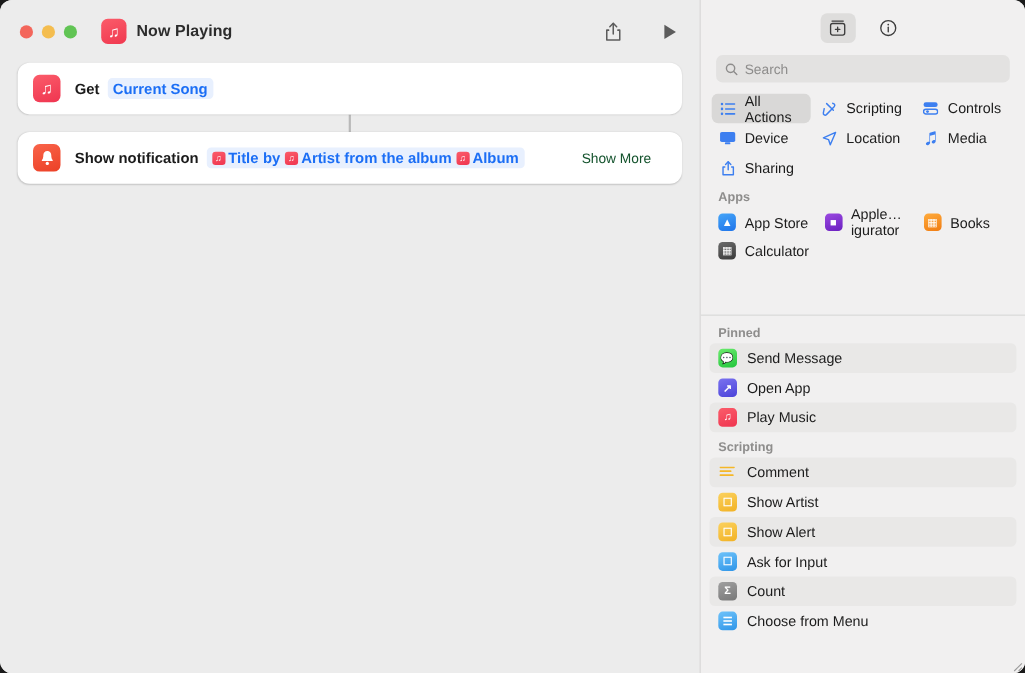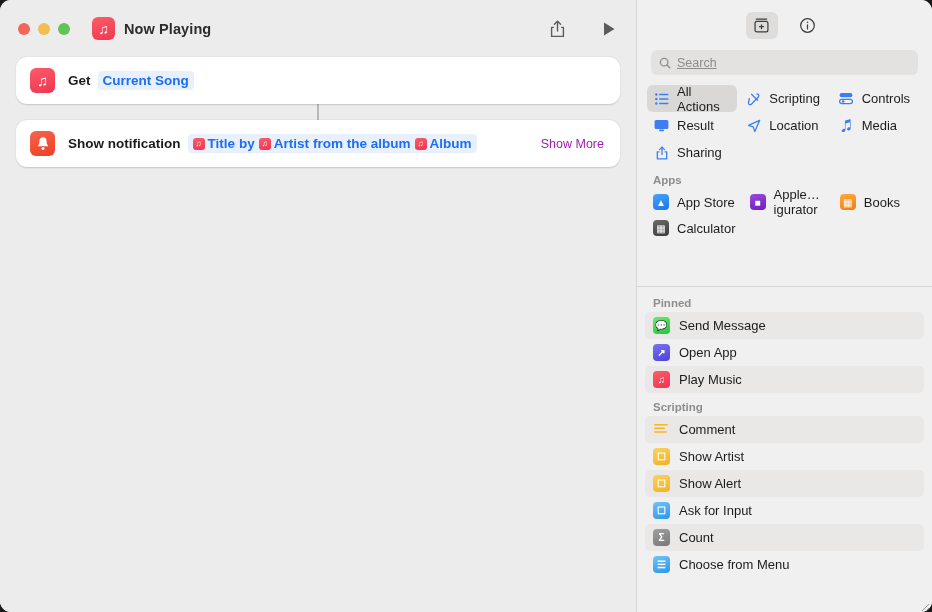--- a/index.html
+++ b/index.html
@@ -95,22 +95,22 @@
   }
   .var-chip { display: inline-flex; align-items: center; gap: 3px; }
   .var-badge {
     width: 12px; height: 12px; border-radius: 3px;
     background: linear-gradient(160deg,#fb5c6a,#ef3550);
     color: #fff; font-size: 8px; line-height: 12px;
     text-align: center; flex: none;
   }
   .plain-blue { color: #1b6ef5; font-size: 13.5px; font-weight: bold; }
   .show-more {
-    position: absolute; right: 16px;
-    font-size: 12.5px; color: #a21caf;
+    position: absolute; right: 28px;
+    font-size: 12.5px; color: #14532d;
   }
   .connector {
     width: 2px; height: 16px; background: #b9b9b9;
     margin: 0 auto;
   }
 
   
   .sidebar {
     width: 296px; height: 612px;
     background: #f1f0f0;
@@ -128,21 +128,21 @@
     display: flex; align-items: center; justify-content: center;
     color: #4a4a4a;
   }
   .side-tb-btn.active { background: #dedddc; }
 
   .search-wrap { padding: 0 14px 10px 14px; }
   .search-field {
     height: 25px; background: #e3e2e1; border-radius: 6px;
     display: flex; align-items: center; padding: 0 8px; gap: 6px;
   }
-  .search-ph { font-size: 12.5px; color: #8e8d8c; text-decoration: underline; }
+  .search-ph { font-size: 12.5px; color: #8e8d8c; }
 
   .cat-panel {
     margin: 0 0 0 0;
     height: 202px;
     overflow: hidden;
     position: relative;
     border-bottom: 1px solid #d8d7d6;
   }
   .cat-grid {
     display: grid; grid-template-columns: 1fr 1fr 1fr;
@@ -331,21 +331,21 @@
           <span>Controls</span>
         </div>
 
         <div class="cat-item">
           <span class="cat-ico">
             <svg width="15" height="13" viewBox="0 0 15 13" fill="#3d7ff0">
                 <rect x=".6" y="1" width="13.8" height="9" rx="1.6"></rect>
                 <rect x="5" y="10.4" width="5" height="1.8" rx=".8"></rect>
               </svg>
           </span>
-          <span>Result</span>
+          <span>Device</span>
         </div>
 
         <div class="cat-item">
           <span class="cat-ico">
             <svg width="14" height="14" viewBox="0 0 14 14" fill="none" stroke="#3d7ff0" stroke-width="1.3" stroke-linejoin="round">
                 <path d="M12.6 1.4 L1.5 6.3 L6.2 7.9 L7.8 12.6 Z"></path>
               </svg>
           </span>
           <span>Location</span>
         </div>

